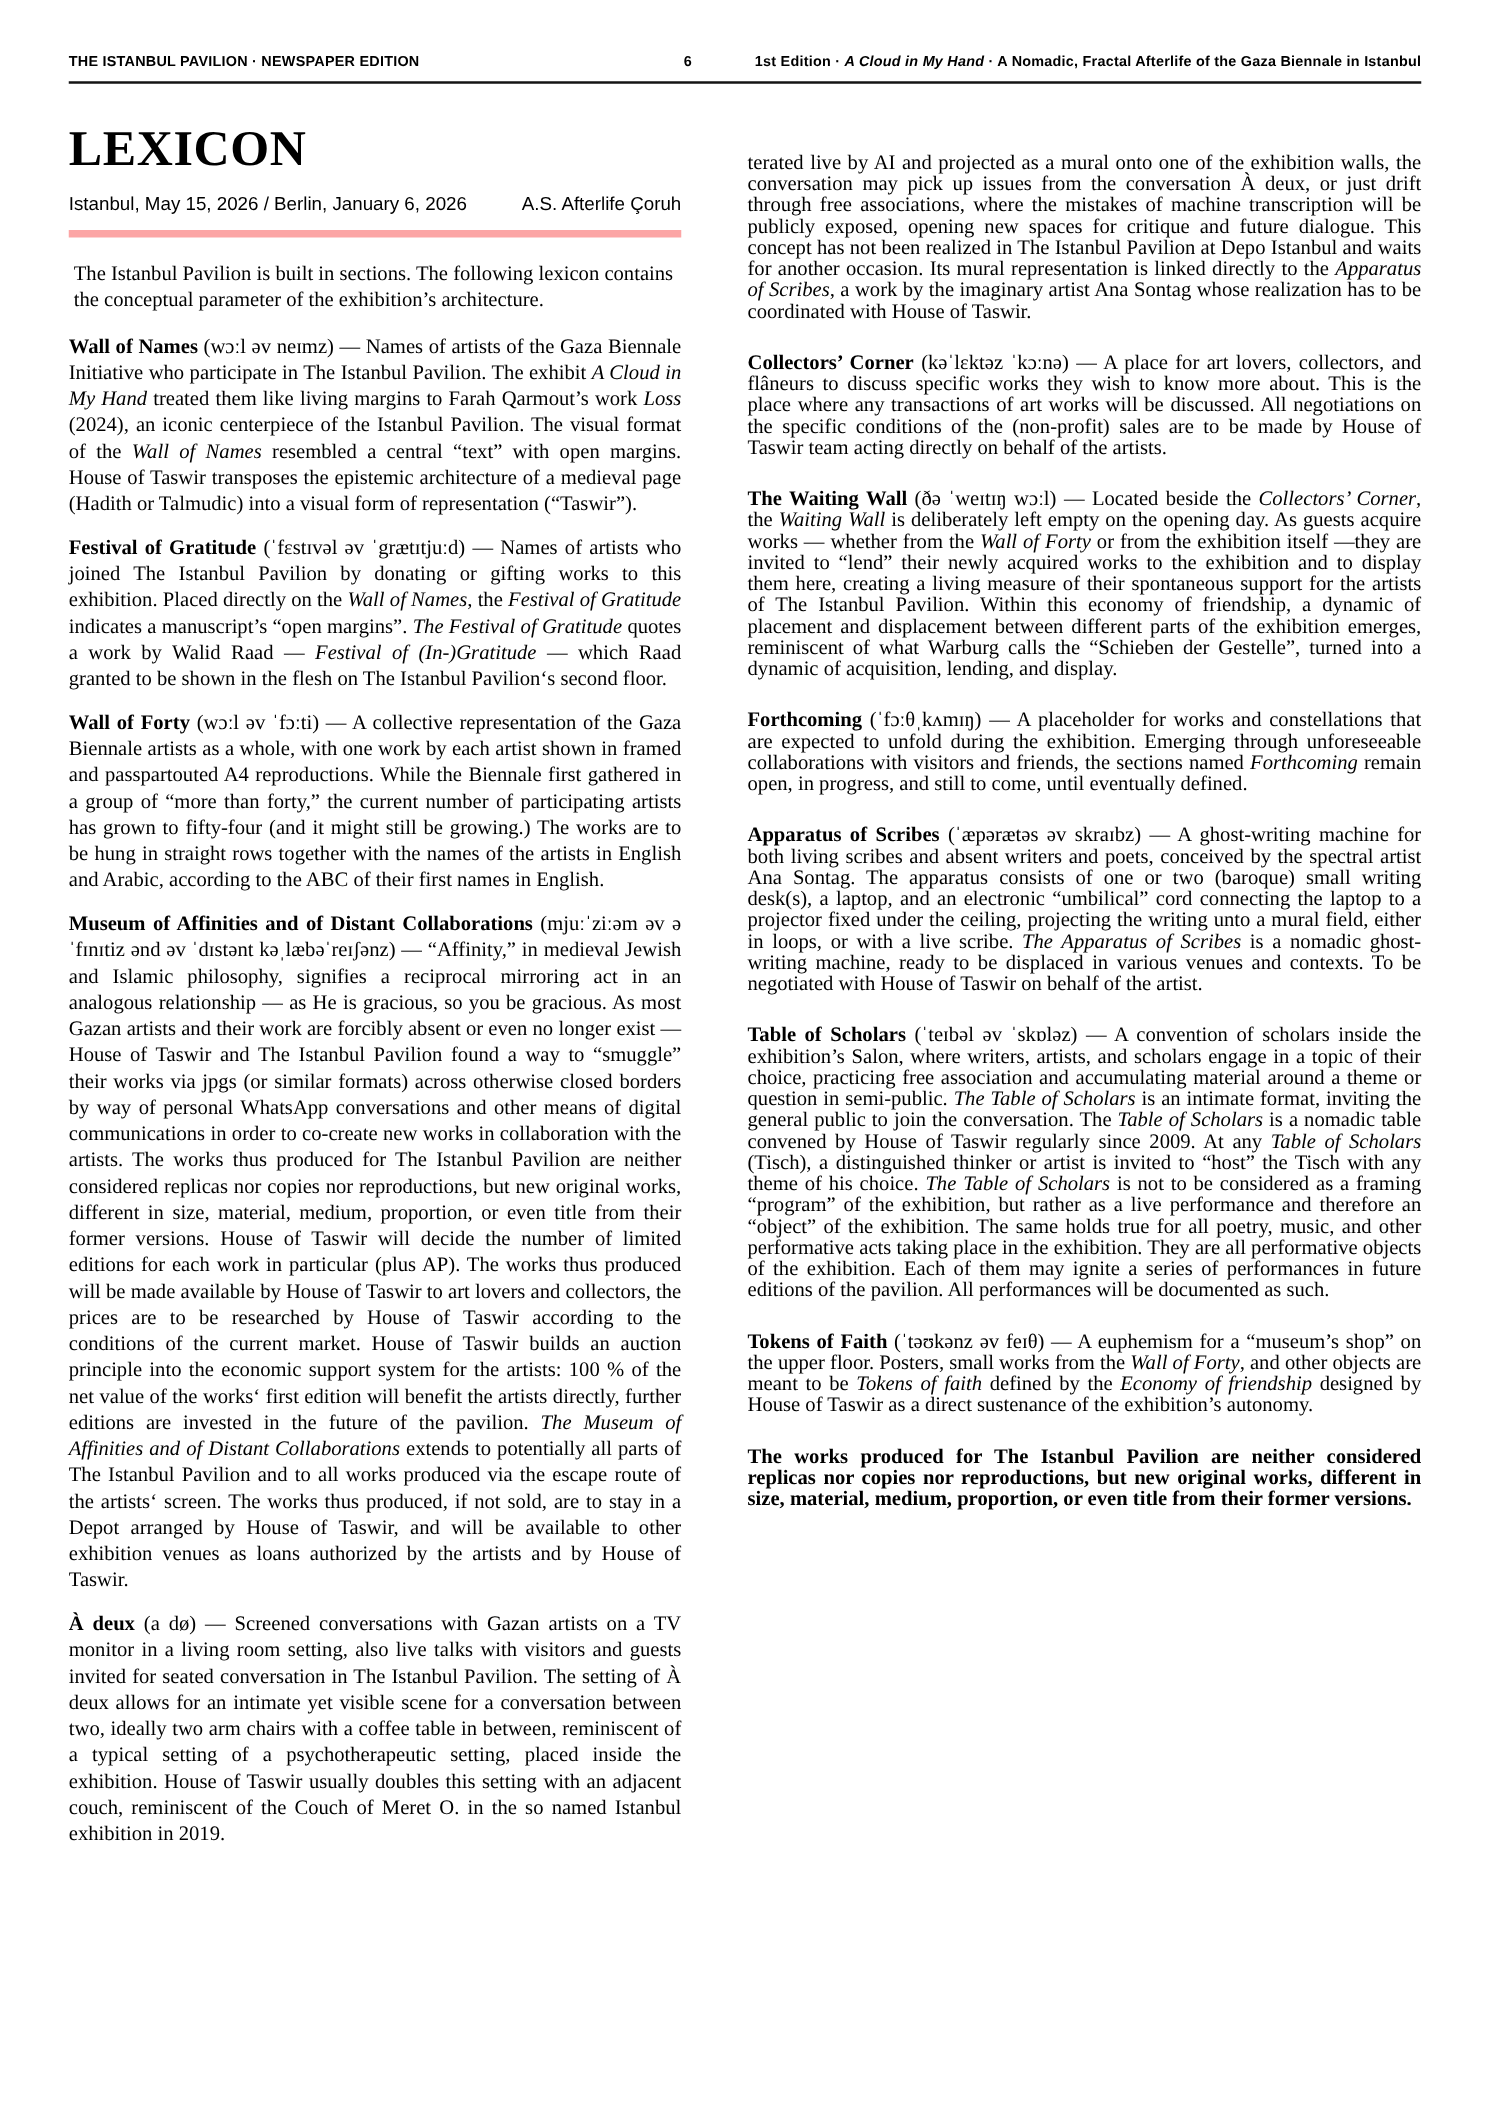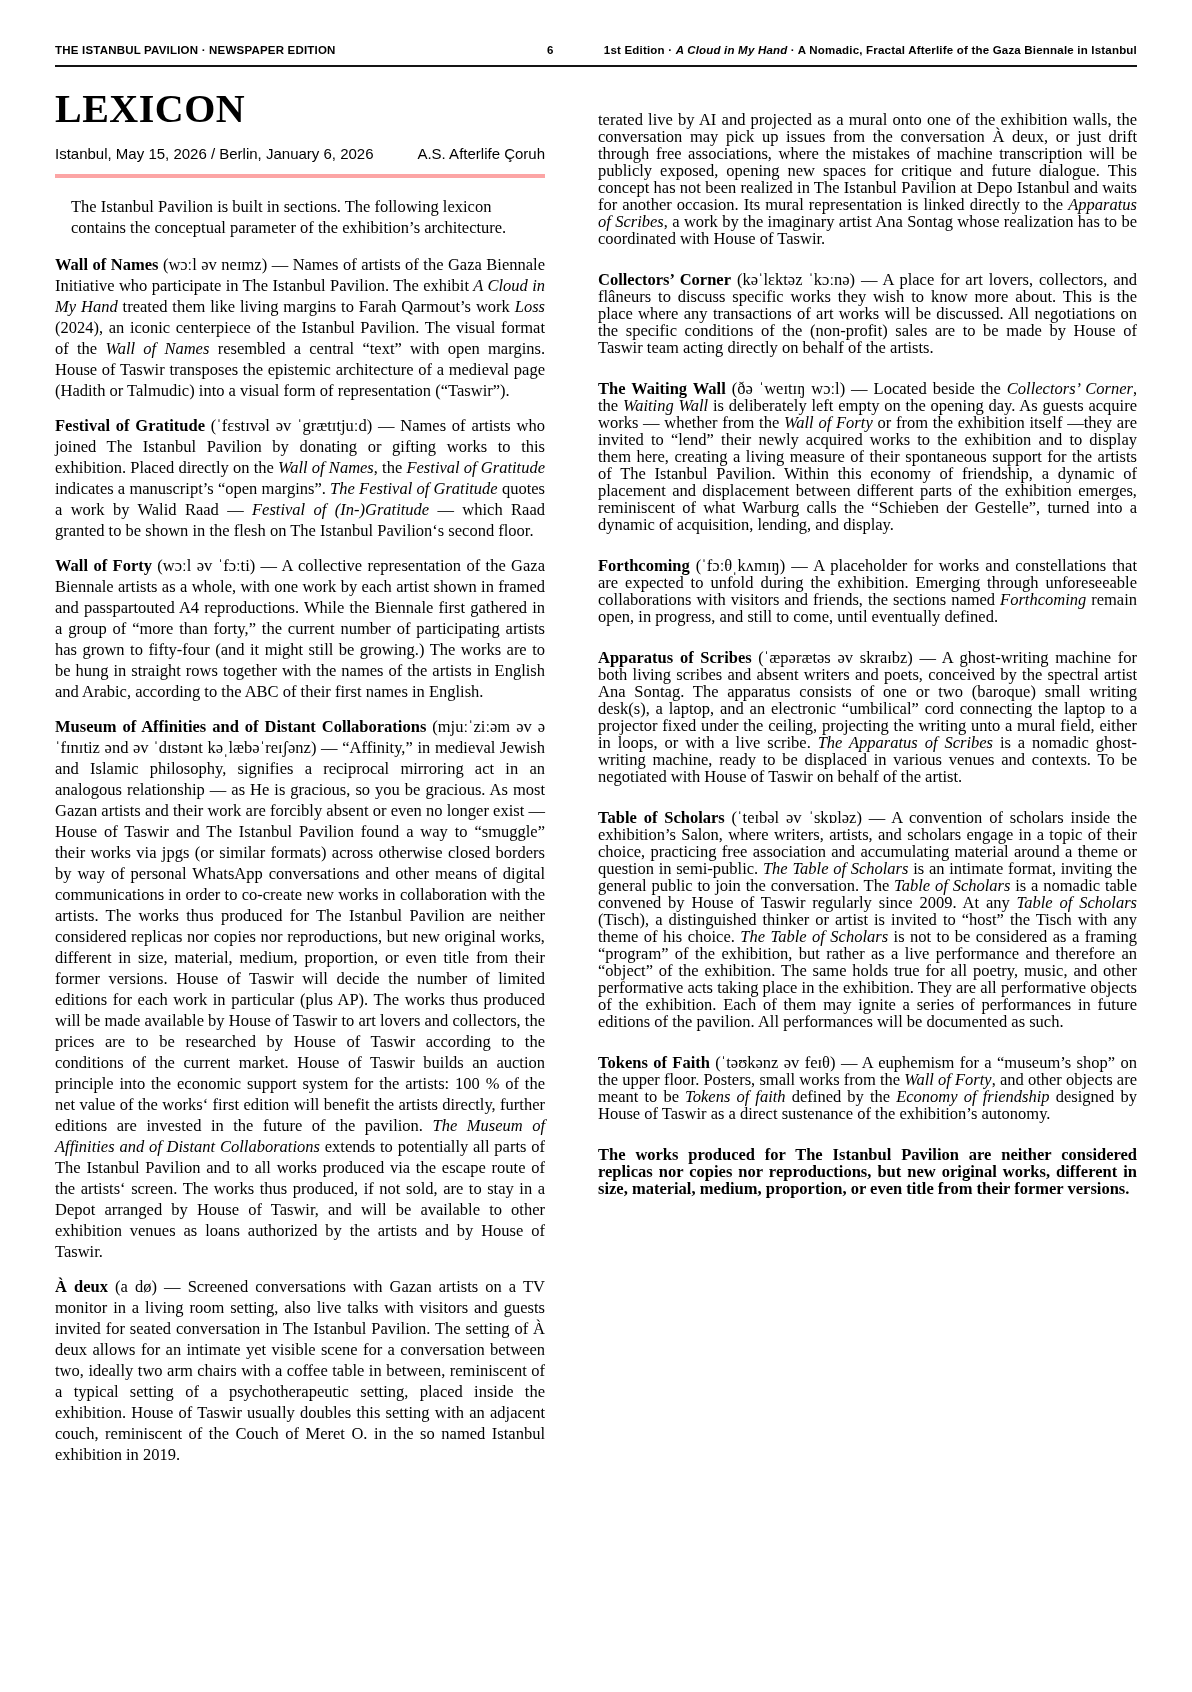--- a/index.html
+++ b/index.html
@@ -12,34 +12,34 @@
   
   .hdr{
     position:relative;display:flex;justify-content:space-between;align-items:baseline;
     font-family:"Liberation Sans","DejaVu Sans",sans-serif;
     font-size:11.5px;font-weight:700;letter-spacing:.2px;
     padding-bottom:9px;border-bottom:2px solid #141414;
   }
   .hdr .page-num{position:absolute;left:492px;top:0;}
   .hdr .i{font-style:italic;}
   
-  .content{display:flex;gap:53px;padding-top:18px;}
+  .content{display:flex;gap:53px;padding-top:28px;}
   .col-left{width:490px;flex:none;}
   .col-right{width:539px;flex:none;padding-top:10px;}
   
   h1.title{
     font-size:40px;line-height:1;margin:4px 0 16px;font-weight:700;letter-spacing:.5px;
     font-family:"Liberation Serif","DejaVu Serif",serif;
   }
   .dateline{
     display:flex;justify-content:space-between;align-items:baseline;
     font-family:"Liberation Sans","DejaVu Sans",sans-serif;font-size:15px;
-    padding-bottom:12px;border-bottom:4px solid #fca5a5;margin-bottom:18px;gap:43px;
+    padding-bottom:12px;border-bottom:6px solid #fca5a5;margin-bottom:18px;gap:43px;
   }
-  .intro{font-size:16.5px;line-height:21px;margin:0 16px 16px;}
+  .intro{font-size:16.5px;line-height:21px;margin:0 4px 16px;}
   
   p.entry{font-size:16.5px;line-height:21px;margin:0 0 14px;text-align:justify;}
   .col-right p.entry{line-height:17px;margin:16px 0 24px;}
   p.entry .b{font-weight:700;}
   p.entry .i{font-style:italic;}
 </style>
 </head>
 <body>
 
 <div class="page">

